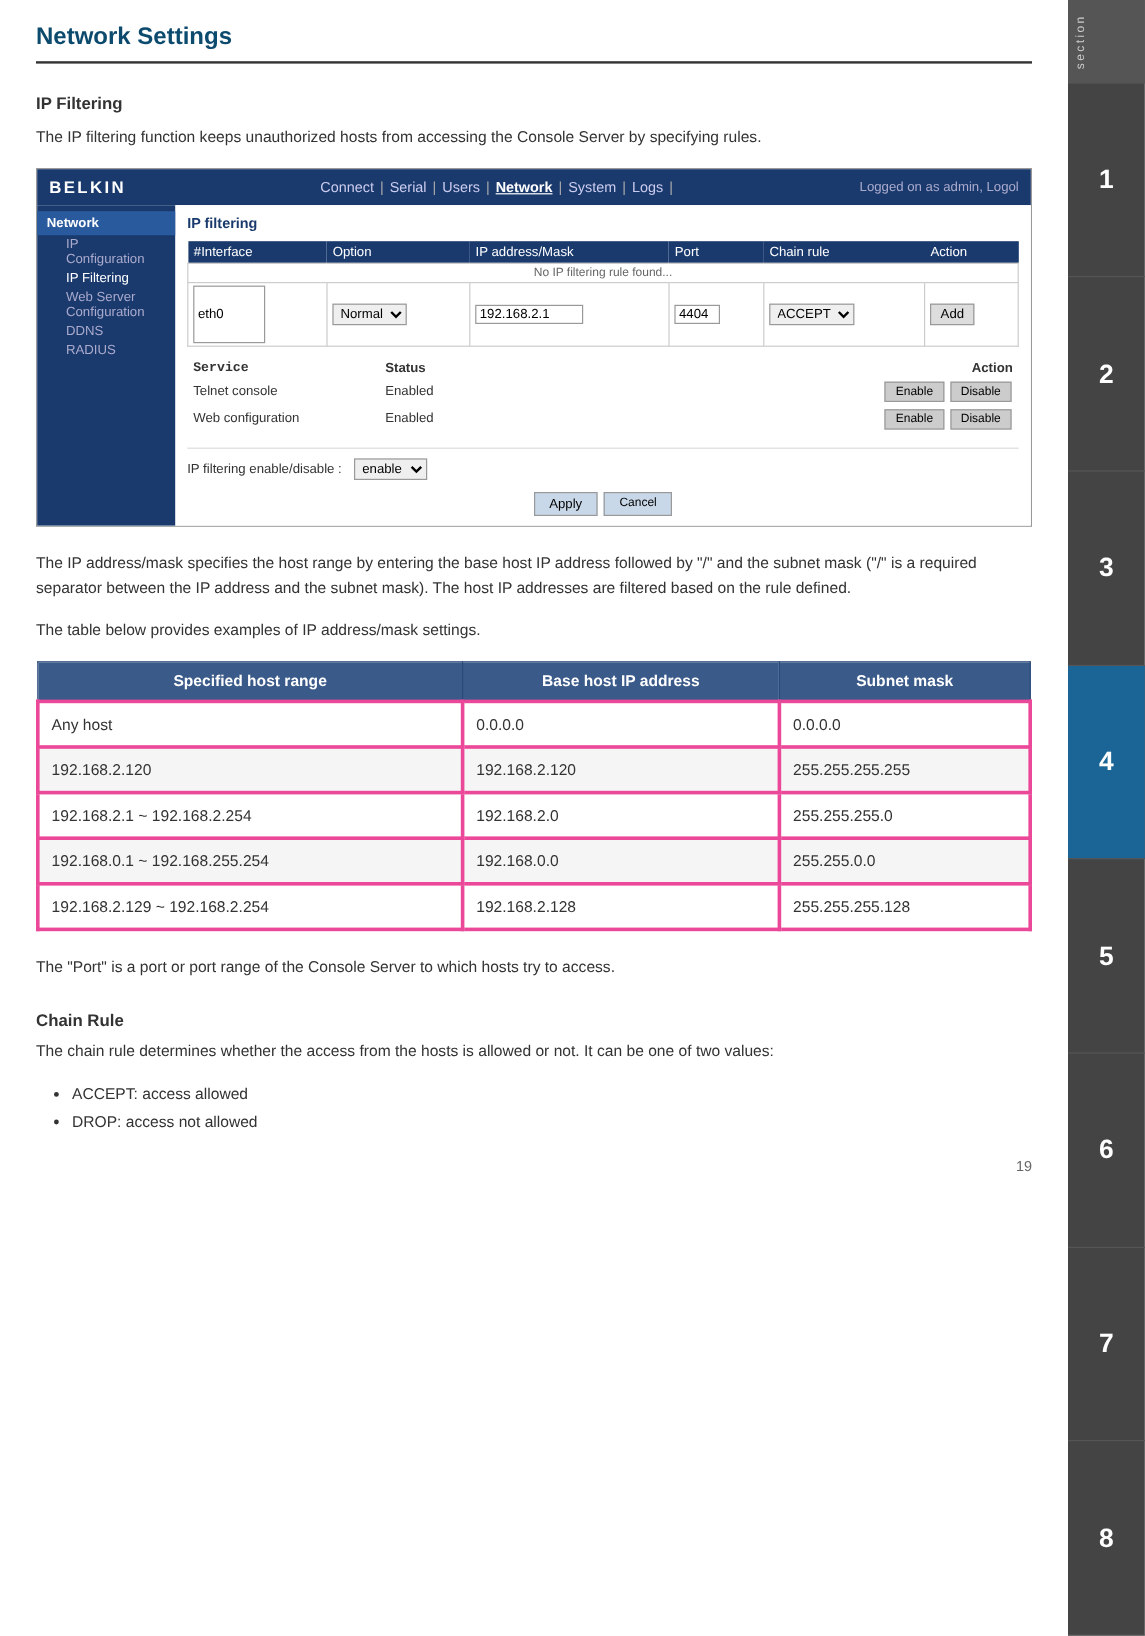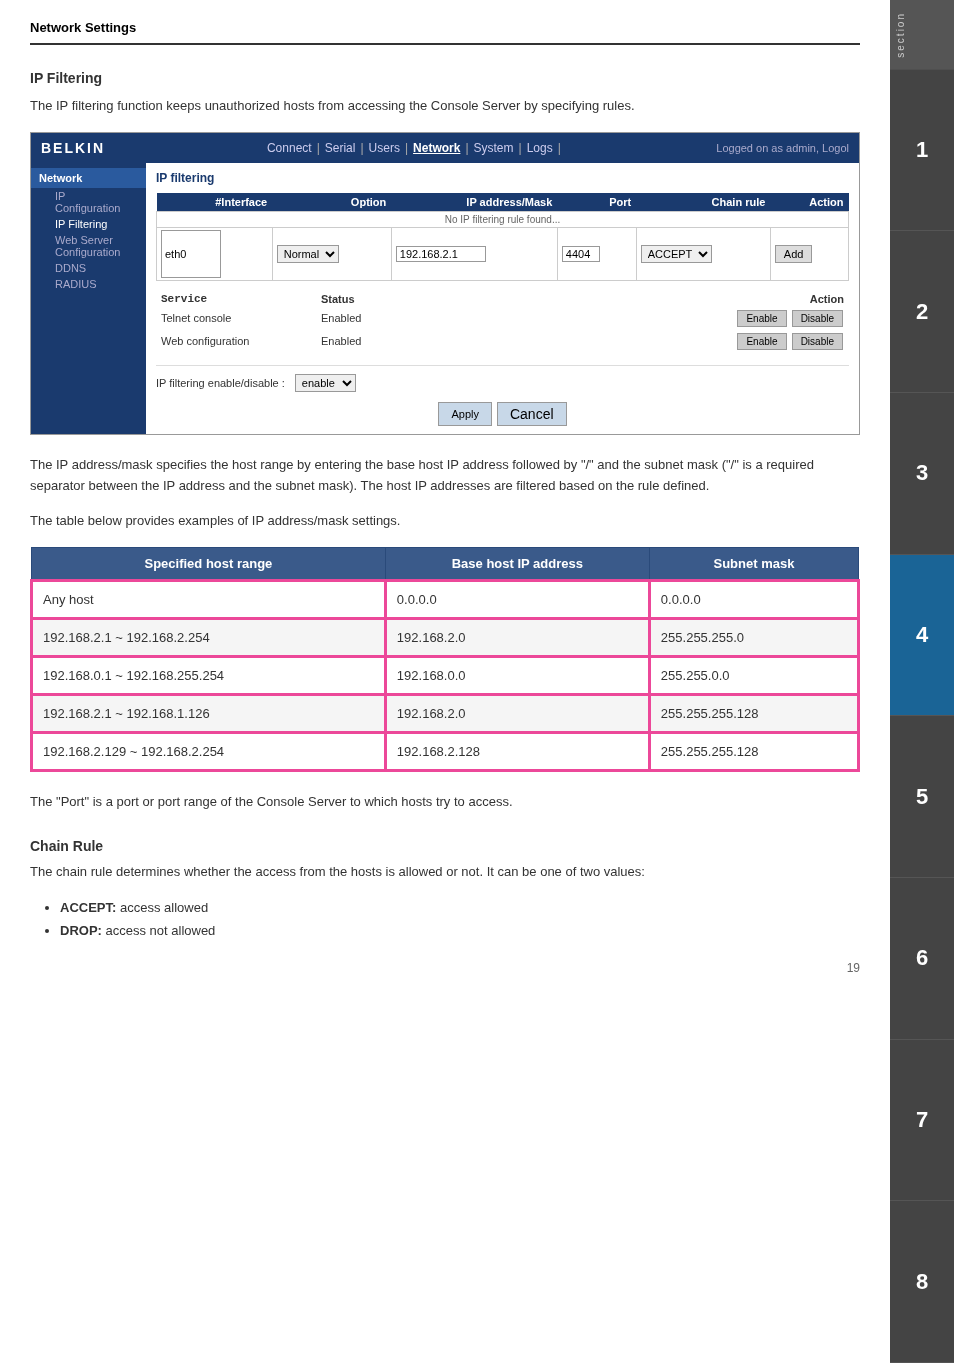--- a/index.html
+++ b/index.html
@@ -18,23 +18,23 @@
       position: relative;
     }
 
     .main-content {
       flex: 1;
       padding: 20px 30px 40px 30px;
       max-width: 890px;
     }
 
     .page-heading {
-      font-size: 13px;
-      font-weight: bold;
-      color: #000000;
+      font-size: 20px;
+      font-weight: bold;
+      color: #0c4a6e;
       border-bottom: 2px solid #333;
       padding-bottom: 8px;
       margin-bottom: 25px;
     }
 
     .section-heading {
       font-size: 14px;
       font-weight: bold;
       margin-bottom: 10px;
       margin-top: 20px;
@@ -144,22 +144,22 @@
       width: 100%;
       border-collapse: collapse;
       font-size: 11px;
       margin-bottom: 8px;
     }
 
     .filter-table th {
       background: #1a3a6e;
       color: #fff;
       padding: 3px 5px;
-      text-align: right;
-      font-weight: bold;
+      text-align: left;
+      font-weight: normal;
     }
 
     .filter-table td {
       padding: 2px 4px;
       border: 1px solid #ccc;
       vertical-align: middle;
     }
 
     .filter-table .no-rule {
       color: #666;
@@ -258,21 +258,21 @@
       border: 1px solid #999;
       padding: 3px 12px;
       font-size: 11px;
       cursor: pointer;
     }
 
     .cancel-btn {
       background: #c8d8e8;
       border: 1px solid #999;
       padding: 3px 12px;
-      font-size: 14px;
+      font-size: 10px;
       cursor: pointer;
     }
 
     
     .data-table {
       width: 100%;
       border-collapse: collapse;
       margin: 15px 0 20px 0;
       font-size: 13px;
     }
@@ -349,21 +349,21 @@
       display: flex;
       align-items: center;
       justify-content: center;
     }
 
     .side-number.highlighted {
       background: #1a6496;
     }
 
     .bold-term {
-      font-weight: bold;
+      font-weight: normal;
     }
   </style>
 </head>
 <body>
 
 <div class="page-wrapper">
 
   <div class="main-content">
 
     <h1 class="page-heading">Network Settings</h1>
@@ -507,33 +507,33 @@
           <th>Subnet mask</th>
         </tr>
       </thead>
       <tbody id="examples-tbody">
       <tr>
       <td>Any host</td>
       <td>0.0.0.0</td>
       <td>0.0.0.0</td>
     </tr>
           <tr>
+      <td>192.168.2.120</td>
+      <td>192.168.2.120</td>
+      <td>255.255.255.255</td>
+    </tr>
+          <tr>
       <td>192.168.2.1 ~ 192.168.2.254</td>
       <td>192.168.2.0</td>
       <td>255.255.255.0</td>
     </tr>
           <tr>
       <td>192.168.0.1 ~ 192.168.255.254</td>
       <td>192.168.0.0</td>
       <td>255.255.0.0</td>
-    </tr>
-          <tr>
-      <td>192.168.2.1 ~ 192.168.1.126</td>
-      <td>192.168.2.0</td>
-      <td>255.255.255.128</td>
     </tr>
           <tr>
       <td>192.168.2.129 ~ 192.168.2.254</td>
       <td>192.168.2.128</td>
       <td>255.255.255.128</td>
     </tr>
         </tbody>
     </table>
 
     <p class="description-text">The "Port" is a port or port range of the Console Server to which hosts try to access.</p>

